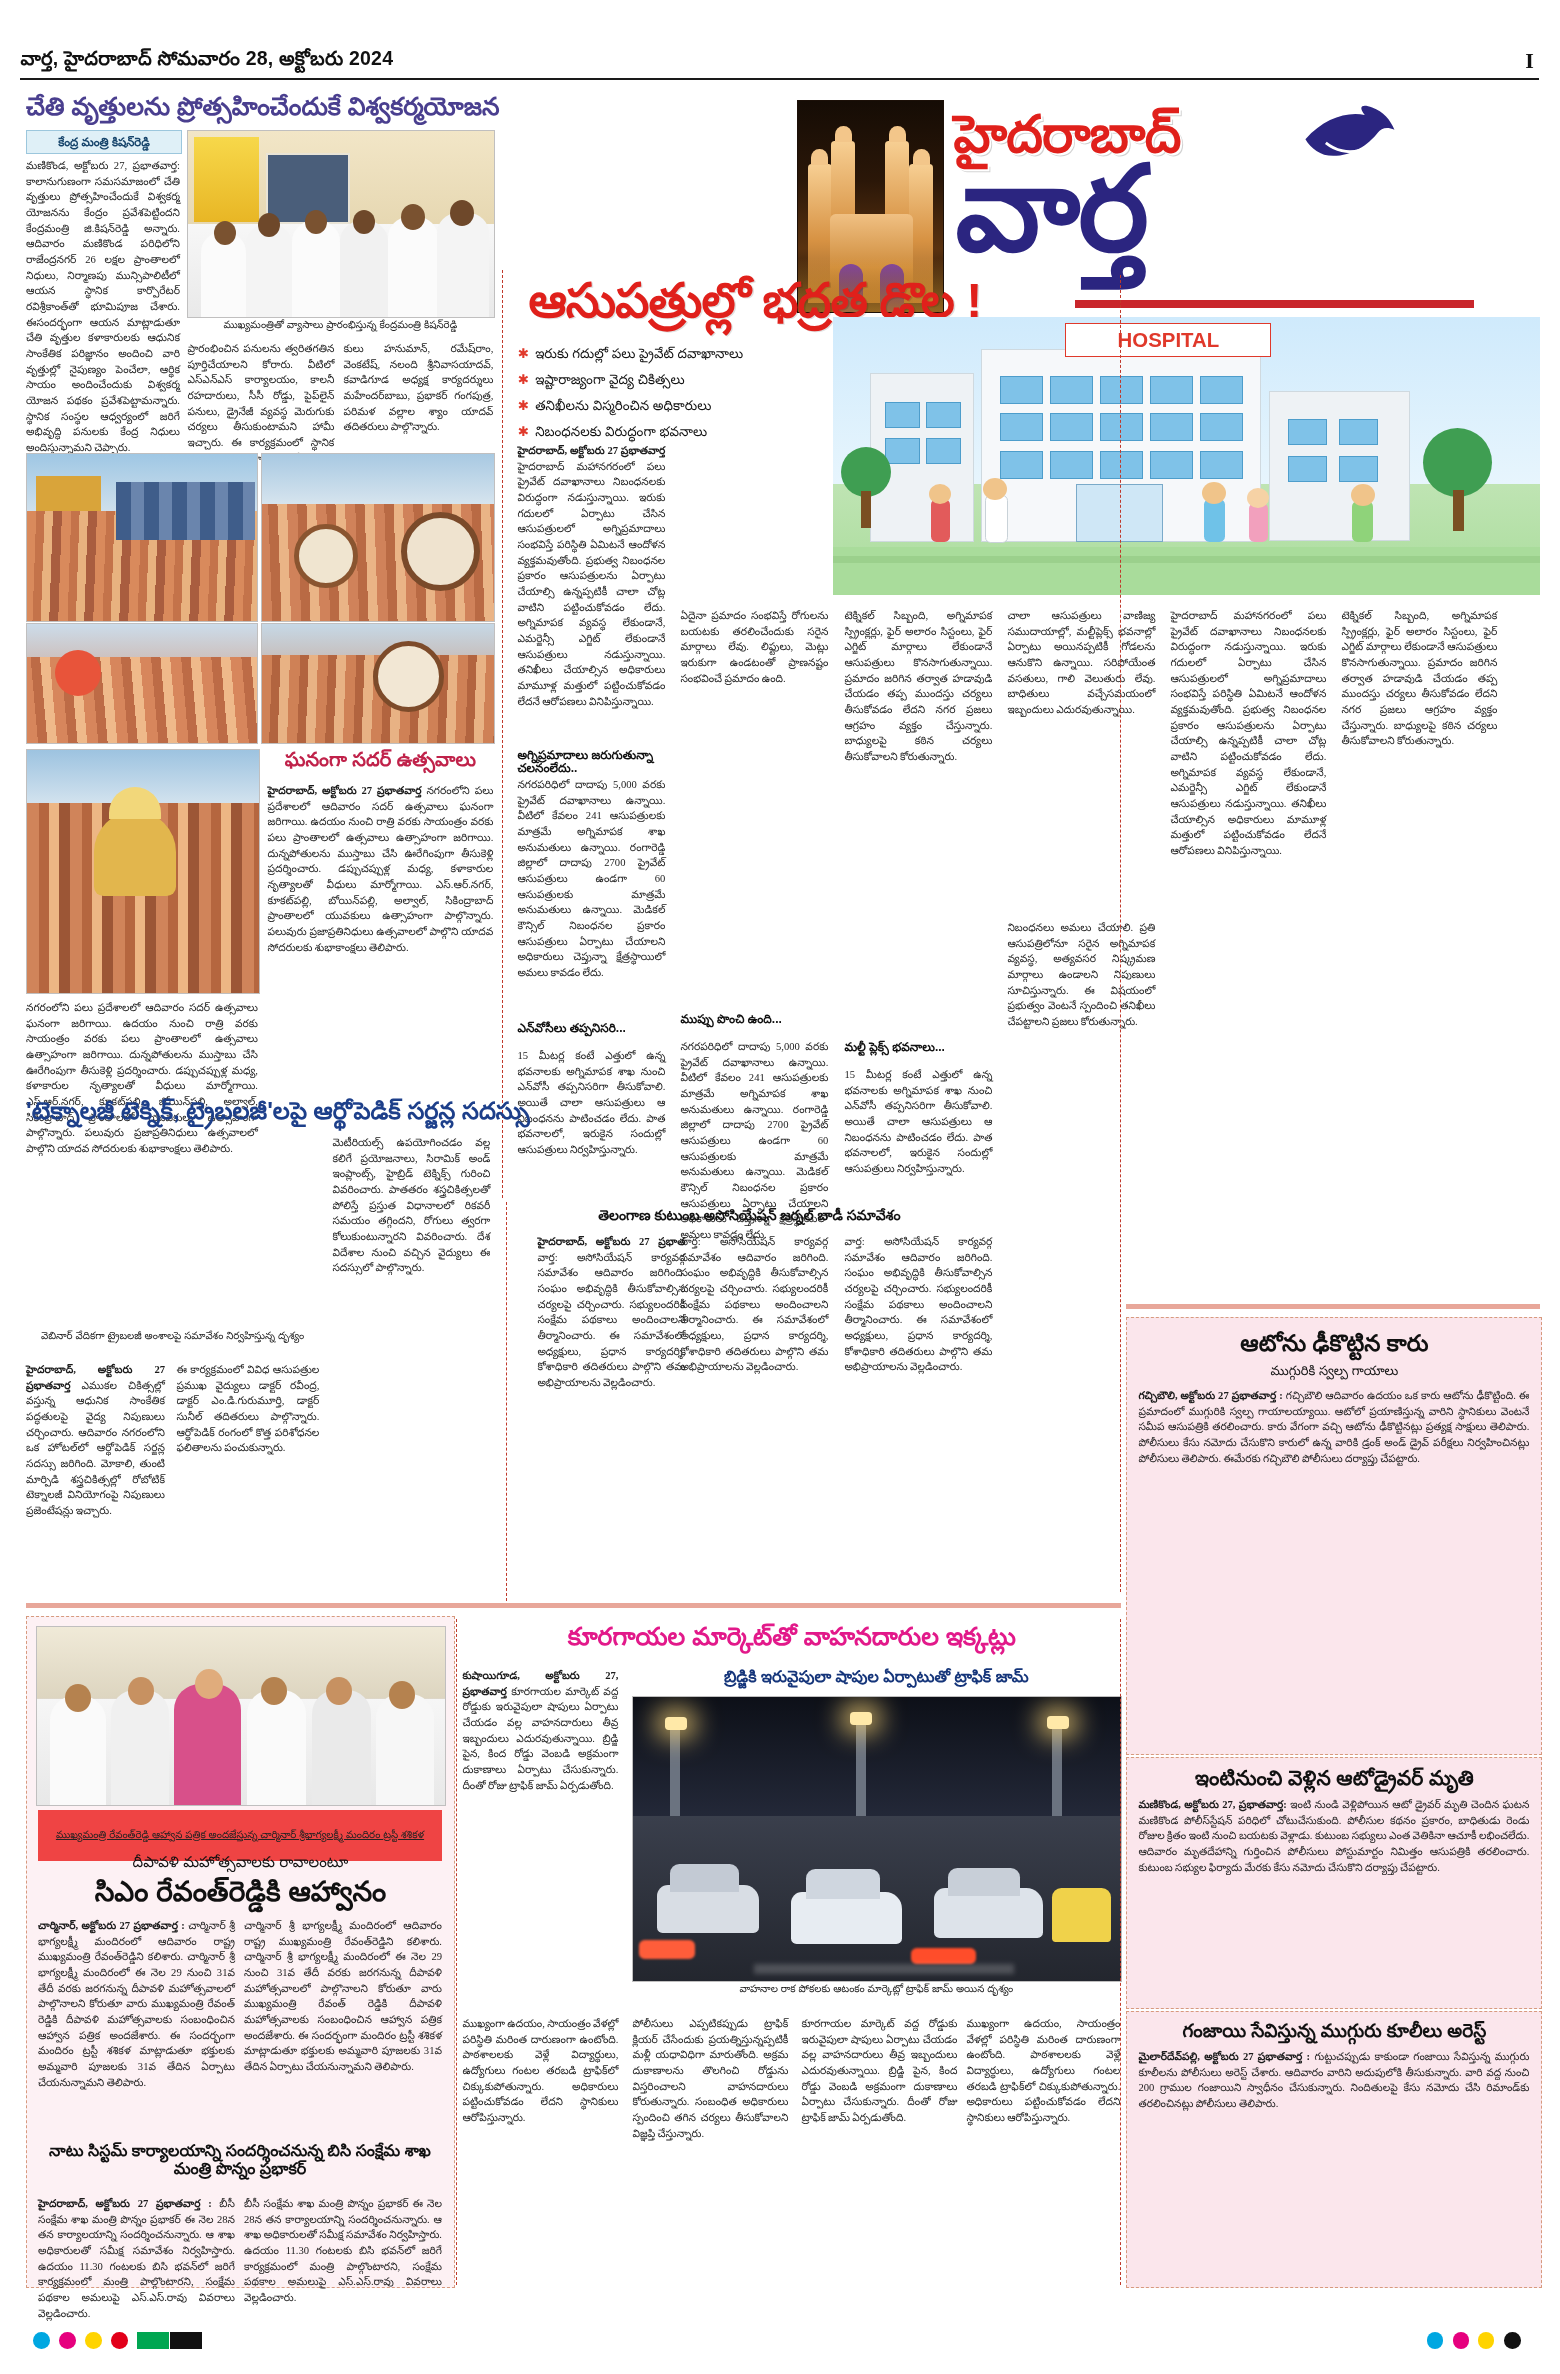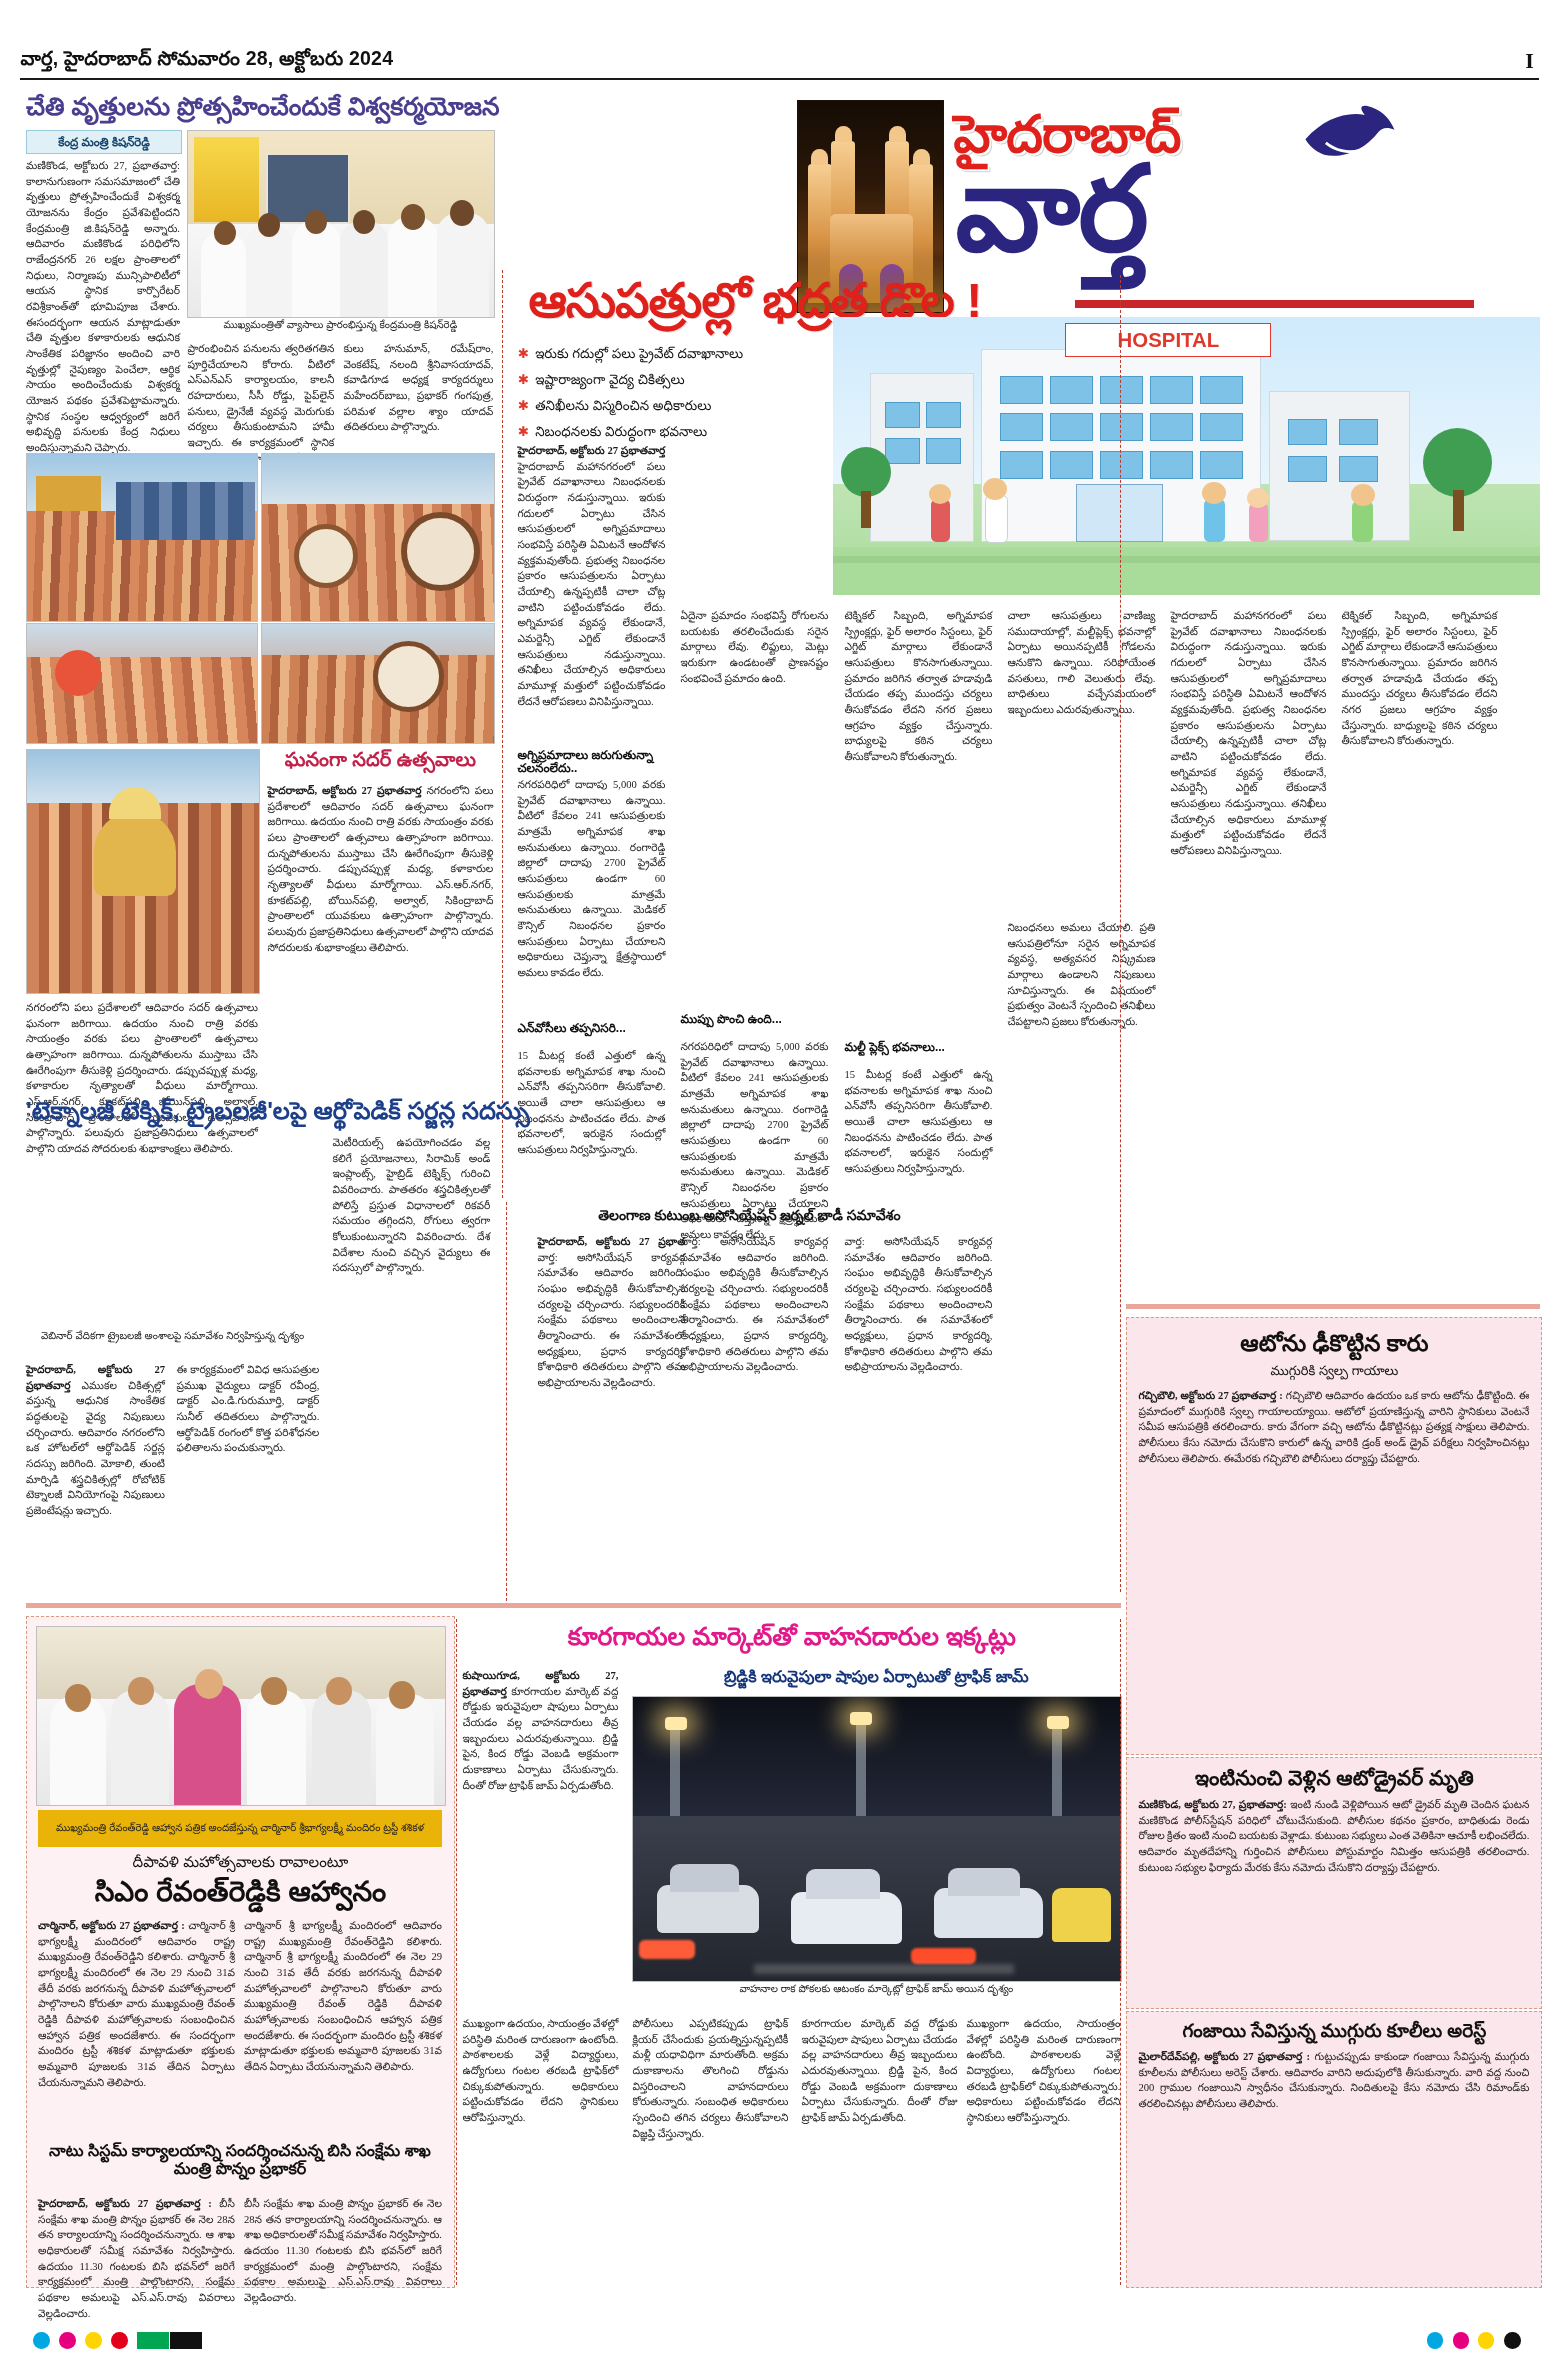--- a/index.html
+++ b/index.html
@@ -384,21 +384,21 @@
         <div style="position:absolute;left:210px;bottom:0;width:59px;height:115px;background:#fafafa;border-radius:24px 24px 0 0;"></div>
         <div style="position:absolute;left:275px;bottom:0;width:59px;height:115px;background:#eaeaea;border-radius:24px 24px 0 0;"></div>
         <div style="position:absolute;left:339px;bottom:0;width:58px;height:111px;background:#f7f7f7;border-radius:24px 24px 0 0;"></div>
         <div style="position:absolute;left:28px;bottom:93px;width:26px;height:28px;background:#b5824f;border-radius:50%;"></div>
         <div style="position:absolute;left:91px;bottom:100px;width:26px;height:28px;background:#c79161;border-radius:50%;"></div>
         <div style="position:absolute;left:158px;bottom:106px;width:28px;height:30px;background:#e0ac7c;border-radius:50%;"></div>
         <div style="position:absolute;left:224px;bottom:100px;width:26px;height:28px;background:#b5824f;border-radius:50%;"></div>
         <div style="position:absolute;left:289px;bottom:100px;width:26px;height:28px;background:#c79161;border-radius:50%;"></div>
         <div style="position:absolute;left:352px;bottom:96px;width:26px;height:28px;background:#b5824f;border-radius:50%;"></div>
       </div>
-      <div class="cap" style="position:absolute;left:11px;top:193px;width:404px;background:#eab308;padding:12px 0;">ముఖ్యమంత్రి రేవంత్‌రెడ్డి ఆహ్వాన పత్రిక అందజేస్తున్న చార్మినార్ శ్రీభాగ్యలక్ష్మీ మందిరం ట్రస్టీ శశికళ</div>
+      <div class="cap" style="position:absolute;left:11px;top:193px;width:404px;background:#ef4444;padding:19px 0;text-decoration:underline;">ముఖ్యమంత్రి రేవంత్‌రెడ్డి ఆహ్వాన పత్రిక అందజేస్తున్న చార్మినార్ శ్రీభాగ్యలక్ష్మీ మందిరం ట్రస్టీ శశికళ</div>
       <div class="sub" style="position:absolute;left:0;top:236px;width:100%;font-size:15px;">దీపావళి మహోత్సవాలకు రావాలంటూ</div>
       <div class="hl" style="position:absolute;left:0;top:260px;width:100%;font-size:28px;text-align:center;">సిఎం రేవంత్‌రెడ్డికి ఆహ్వానం</div>
       <div class="tcol" style="position:absolute;left:11px;top:301px;width:197px;height:215px;">
         <span class="lead">చార్మినార్, అక్టోబరు 27 ప్రభాతవార్త :</span>
         <span>చార్మినార్ శ్రీ భాగ్యలక్ష్మీ మందిరంలో ఆదివారం రాష్ట్ర ముఖ్యమంత్రి రేవంత్‌రెడ్డిని కలిశారు. చార్మినార్ శ్రీ భాగ్యలక్ష్మీ మందిరంలో ఈ నెల 29 నుంచి 31వ తేదీ వరకు జరగనున్న దీపావళి మహోత్సవాలలో పాల్గొనాలని కోరుతూ వారు ముఖ్యమంత్రి రేవంత్ రెడ్డికి దీపావళి మహోత్సవాలకు సంబంధించిన ఆహ్వాన పత్రిక అందజేశారు. ఈ సందర్భంగా మందిరం ట్రస్టీ శశికళ మాట్లాడుతూ భక్తులకు అమ్మవారి పూజలకు 31వ తేదిన ఏర్పాటు చేయనున్నామని తెలిపారు.</span>
       </div>
       <div class="tcol" style="position:absolute;left:217px;top:301px;width:198px;height:215px;">చార్మినార్ శ్రీ భాగ్యలక్ష్మీ మందిరంలో ఆదివారం రాష్ట్ర ముఖ్యమంత్రి రేవంత్‌రెడ్డిని కలిశారు. చార్మినార్ శ్రీ భాగ్యలక్ష్మీ మందిరంలో ఈ నెల 29 నుంచి 31వ తేదీ వరకు జరగనున్న దీపావళి మహోత్సవాలలో పాల్గొనాలని కోరుతూ వారు ముఖ్యమంత్రి రేవంత్ రెడ్డికి దీపావళి మహోత్సవాలకు సంబంధించిన ఆహ్వాన పత్రిక అందజేశారు. ఈ సందర్భంగా మందిరం ట్రస్టీ శశికళ మాట్లాడుతూ భక్తులకు అమ్మవారి పూజలకు 31వ తేదిన ఏర్పాటు చేయనున్నామని తెలిపారు.</div>
       <div class="hl" style="position:absolute;left:11px;top:525px;width:404px;font-size:16px;text-align:center;color:#111;">నాటు సిస్టమ్ కార్యాలయాన్ని సందర్శించనున్న బిసి సంక్షేమ శాఖ మంత్రి పొన్నం ప్రభాకర్</div>
       <div class="tcol" style="position:absolute;left:11px;top:579px;width:197px;height:82px;">
         <span class="lead">హైదరాబాద్, అక్టోబరు 27 ప్రభాతవార్త :</span>

